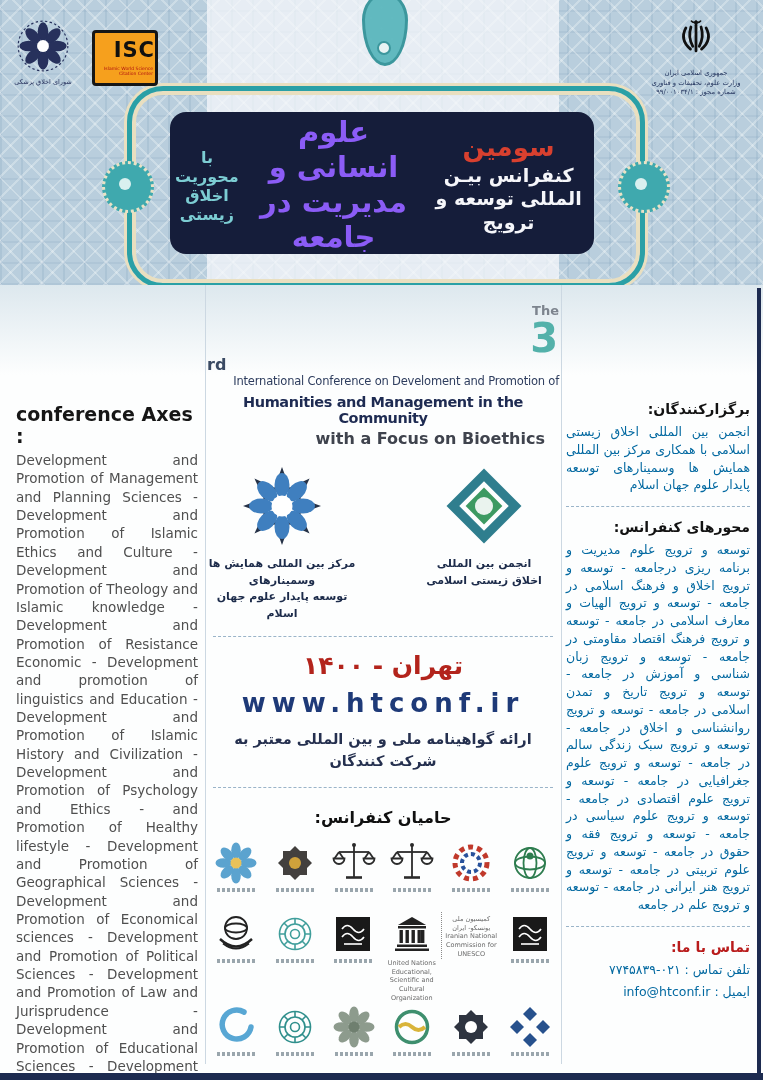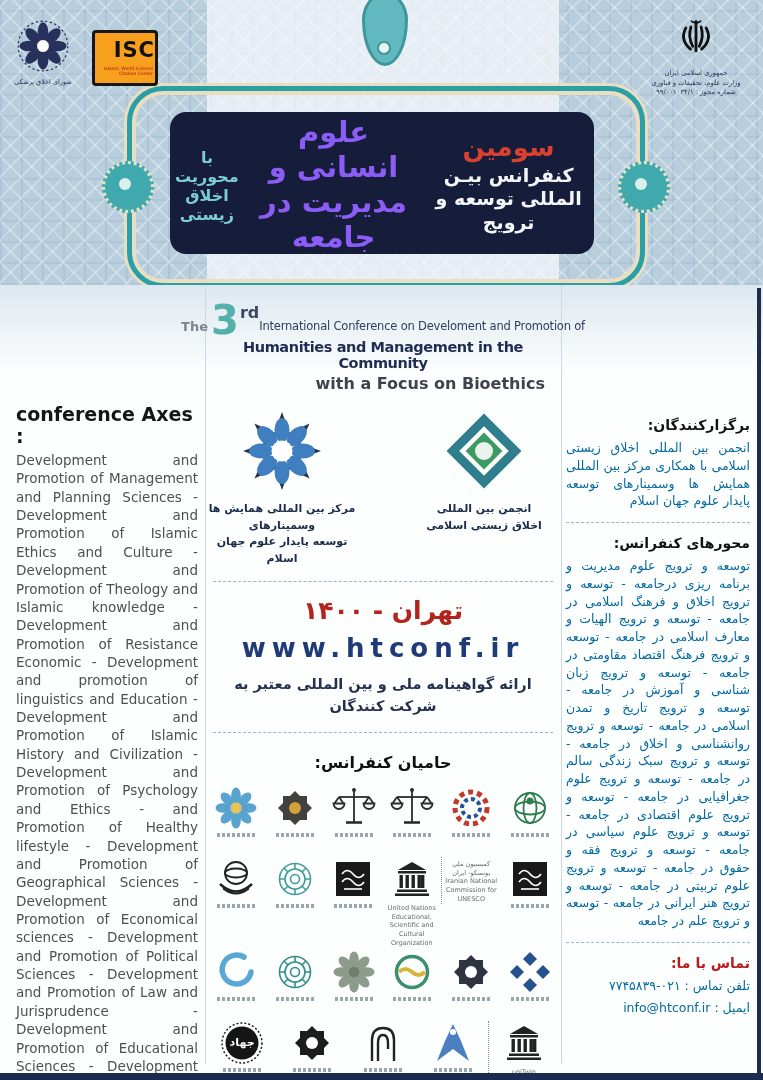--- a/index.html
+++ b/index.html
@@ -46,30 +46,30 @@
   .pbody{position:absolute;left:0;top:285px;width:763px;height:787px;background:#fdfefe;}
   .pbody::before{content:"";position:absolute;left:0;top:0;width:763px;height:90px;
       background:linear-gradient(180deg,#dde8ee 0%,rgba(255,255,255,0) 100%);}
   .divider{position:absolute;top:0;bottom:8px;width:1px;background:#ccd8e2;}
   .d1{left:205px;} .d2{left:561px;}
 
   .col-left{position:absolute;left:16px;top:118px;width:182px;}
   .en-h{font-size:19px;font-weight:bold;color:#161616;margin-bottom:4px;}
   .en-b{font-size:13.5px;line-height:1.36;color:#4f4f4f;text-align:justify;}
 
-  .col-right{position:absolute;left:566px;top:112px;width:184px;direction:rtl;margin-top:16px;}
+  .col-right{position:absolute;left:566px;top:112px;width:184px;direction:rtl;}
   .fa-h{font-size:14px;font-weight:bold;color:#121212;margin:4px 0 6px;}
   .fa-h.contact{color:#b91c1c;}
   .fa-p{font-size:12.5px;line-height:1.42;color:#0369a1;text-align:justify;}
   .fa-p.line{text-align:right;margin-top:4px;}
   .dash2{border-top:1.5px dashed #9ab4c9;margin:12px 0;}
 
   .col-center{position:absolute;left:207px;top:10px;width:352px;text-align:center;}
   .en-title{margin-top:8px;}
-  .t-row{display:flex;align-items:flex-end;justify-content:center;white-space:nowrap;}
+  .t-row{display:flex;align-items:flex-end;justify-content:center;white-space:nowrap;flex-direction:column;}
   .t-the{font-size:13px;color:#7d848e;font-weight:bold;padding-bottom:3px;}
   .t-num{font-size:40px;color:#53b1aa;font-weight:bold;line-height:.85;margin:0 1px 0 3px;}
   .t-ord{font-size:16px;color:#3a4a63;font-weight:bold;align-self:flex-start;}
   .t-l1{font-size:11.5px;color:#2e3d5e;font-weight:normal;letter-spacing:-.2px;padding-bottom:4px;}
   .t-l2{font-size:14.5px;color:#1e2b52;font-weight:bold;letter-spacing:-.4px;margin-top:2px;}
   .t-l3{font-size:16px;color:#3f434d;font-weight:bold;text-align:right;padding-right:14px;margin-top:3px;}
 
   .orgs{display:flex;justify-content:center;gap:52px;margin-top:18px;}
   .org{width:150px;}
   .org svg{width:80px;height:80px;}

